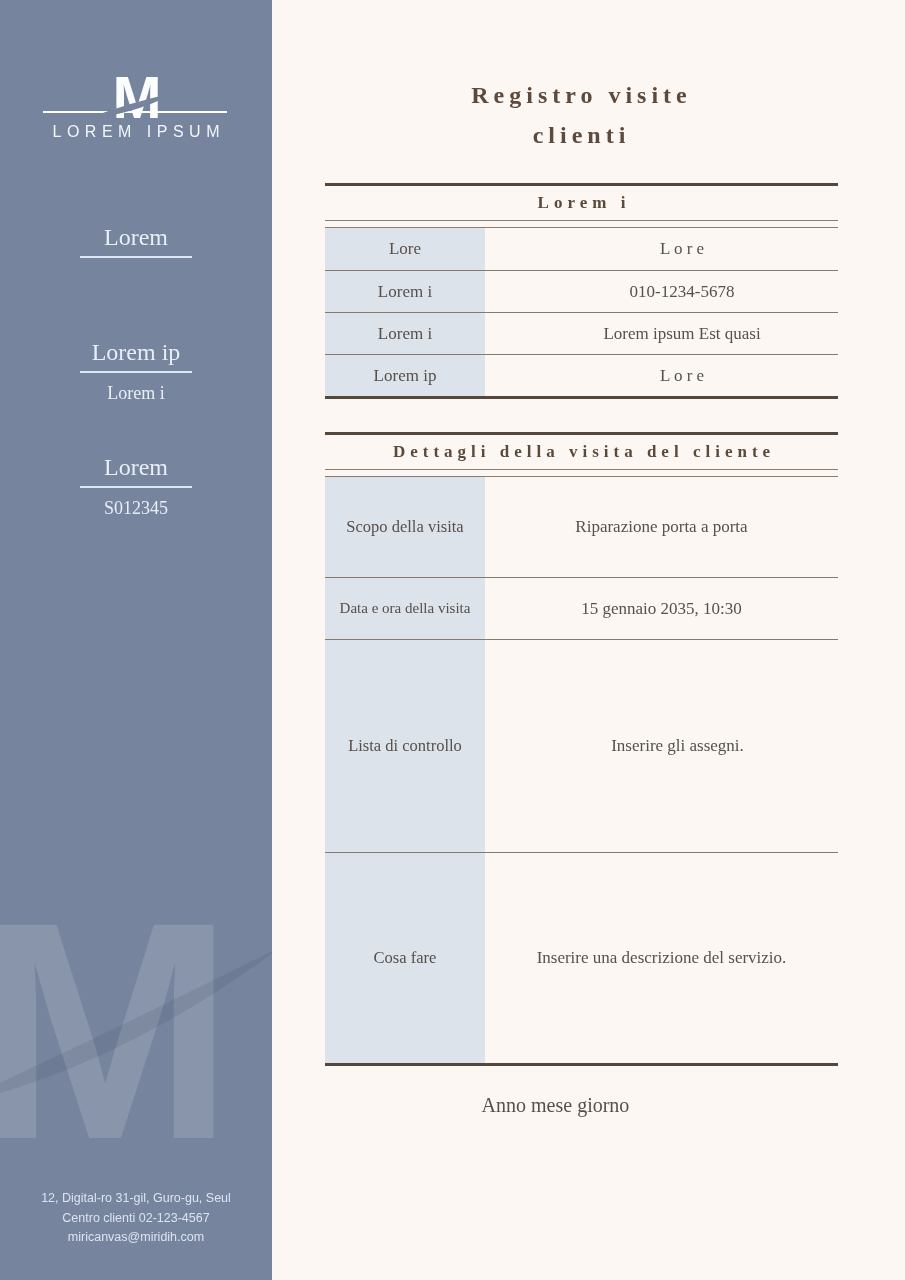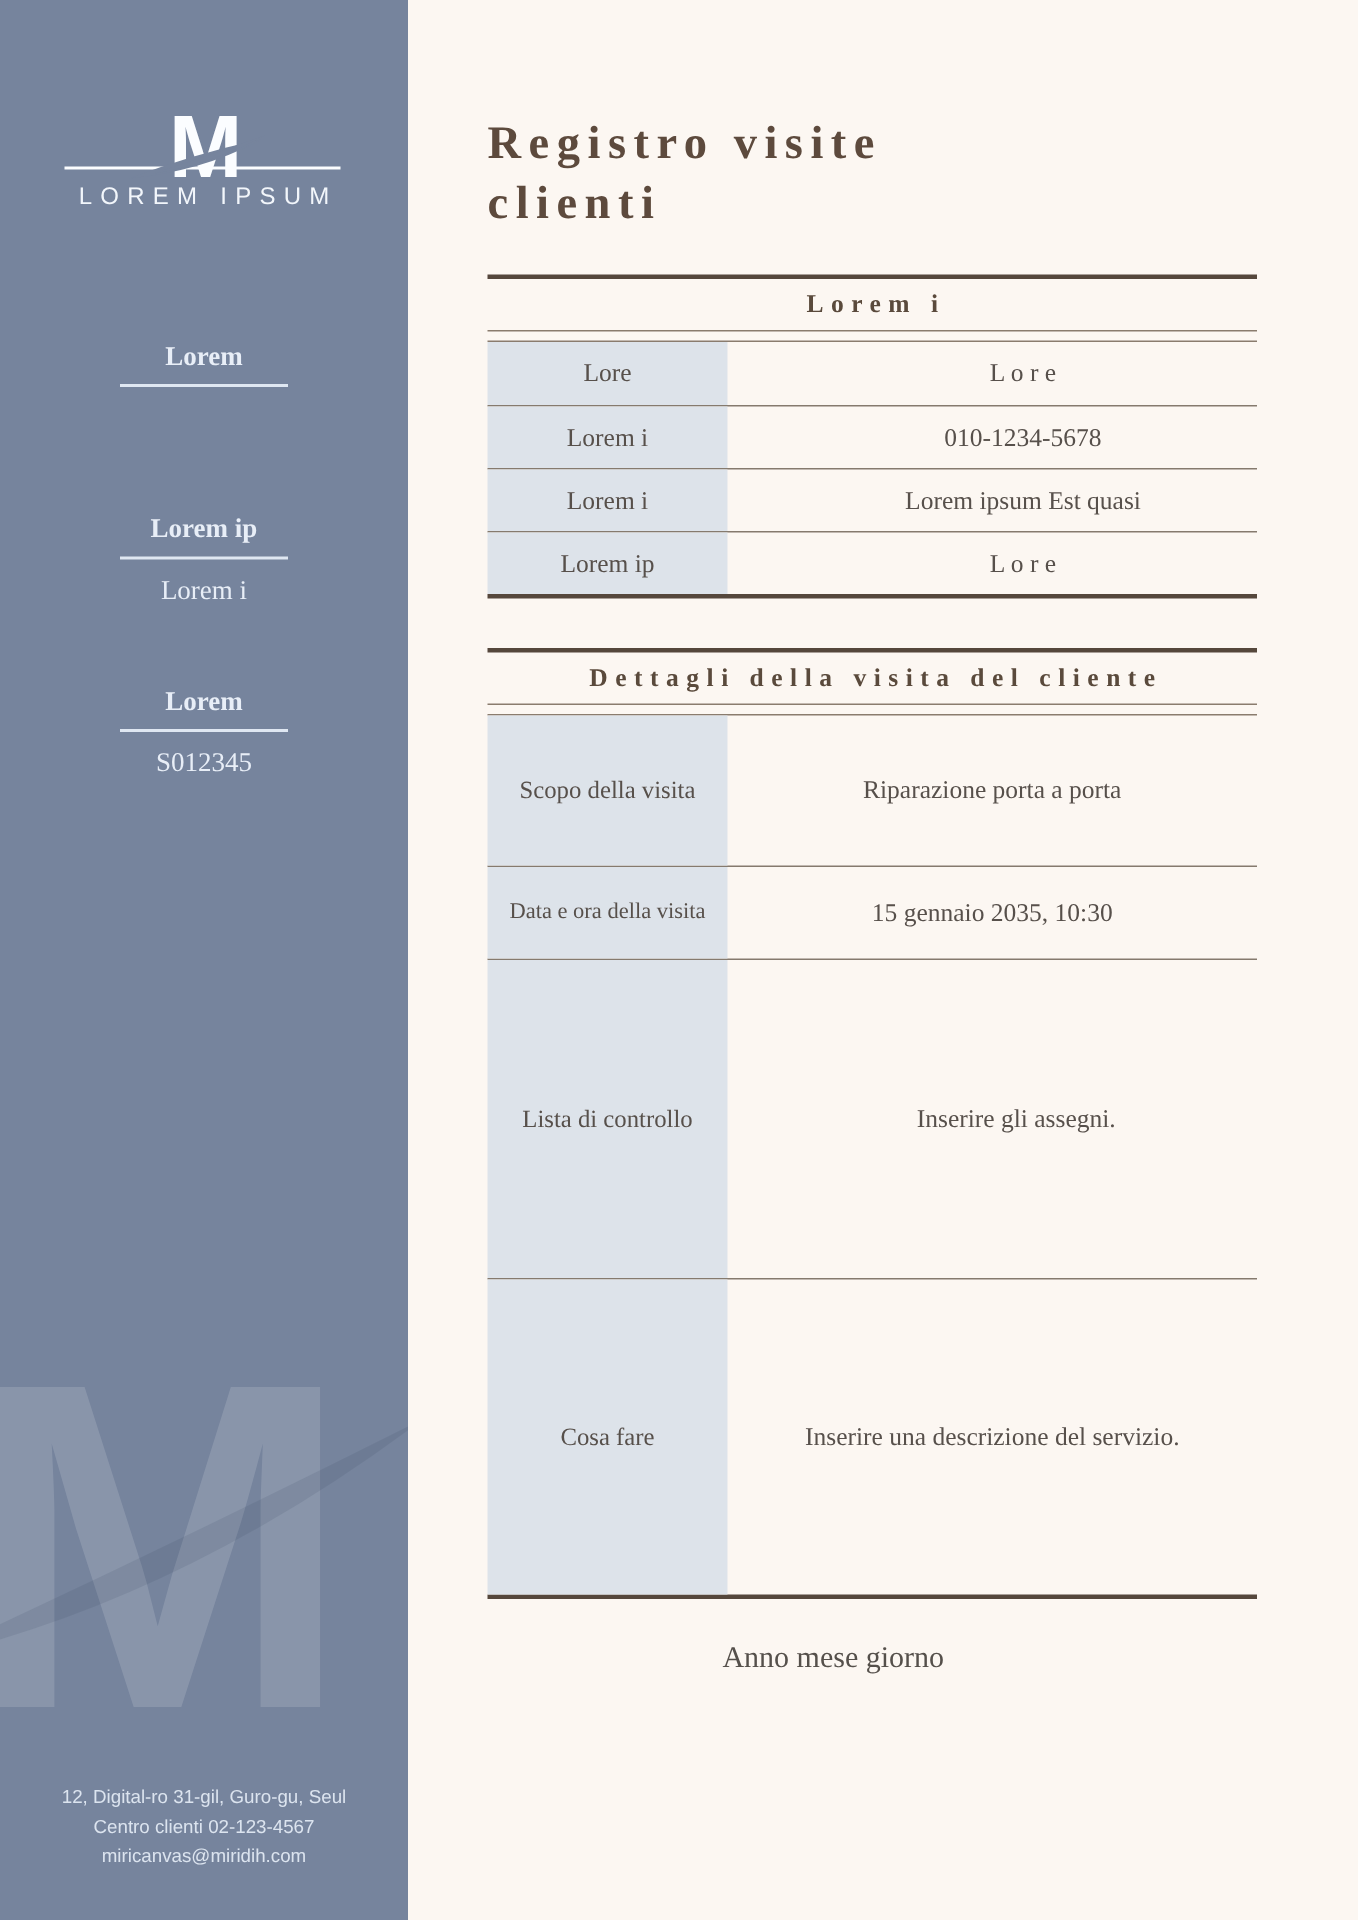--- a/index.html
+++ b/index.html
@@ -11,36 +11,36 @@
   
   .sidebar { position:absolute; left:0; top:0; width:272px; height:1280px;
              background:#76849d; overflow:hidden; }
 
   .logo { position:absolute; top:62px; left:0; width:272px; text-align:center; }
   .logo svg { display:block; margin:0 auto; }
   .logo-text { margin-top:3px; font-family:"Liberation Sans", sans-serif;
                font-size:16px; letter-spacing:5.5px; color:#f2f6fb; text-indent:5.5px; }
 
   .side-field { position:absolute; left:0; width:272px; text-align:center; color:#e8eef7; }
-  .side-field .lbl { font-size:18px; line-height:26px;font-weight:bold; }
+  .side-field .lbl { font-size:24px; line-height:26px; }
   .side-field .rule { width:112px; height:1.5px; background:#dfe7f2; margin:6px auto 7px auto; }
   .side-field .val { font-size:18px; line-height:26px; }
   .f1 { top:224px; } .f2 { top:339px; } .f3 { top:454px; }
 
   .watermark { position:absolute; left:-50px; top:898px; }
 
   .contact { position:absolute; top:1189px; left:0; width:272px; text-align:center;
              font-family:"Liberation Sans", sans-serif; font-size:12.5px;
              line-height:19.5px; color:#dce4ef; }
 
   
   .main { position:absolute; left:272px; top:0; width:633px; height:1280px;
           background:#fcf7f2; padding:75px 67px 0 53px; color:#57504b; }
 
-  .title { text-align:left; color:#5d4a3d; font-size:31px; line-height:40px;
+  .title { text-align:center; color:#5d4a3d; font-size:24px; line-height:40px;
            letter-spacing:5px; }
 
   .tbl { width:513px; border-bottom:3px solid #55473c; }
   .t1 { margin-top:28px; }
   .t2 { margin-top:33px; }
   .tbl-head { border-top:3px solid #55473c; border-bottom:1px solid #8a7c6e;
               height:38px; display:flex; align-items:center; justify-content:center; }
   .tbl-head span { font-size:17px; font-weight:bold; letter-spacing:5px; text-indent:5px;
                    color:#5a4a3c; }
   .tbl-gap { height:7px; border-bottom:1px solid #8a7c6e; }

